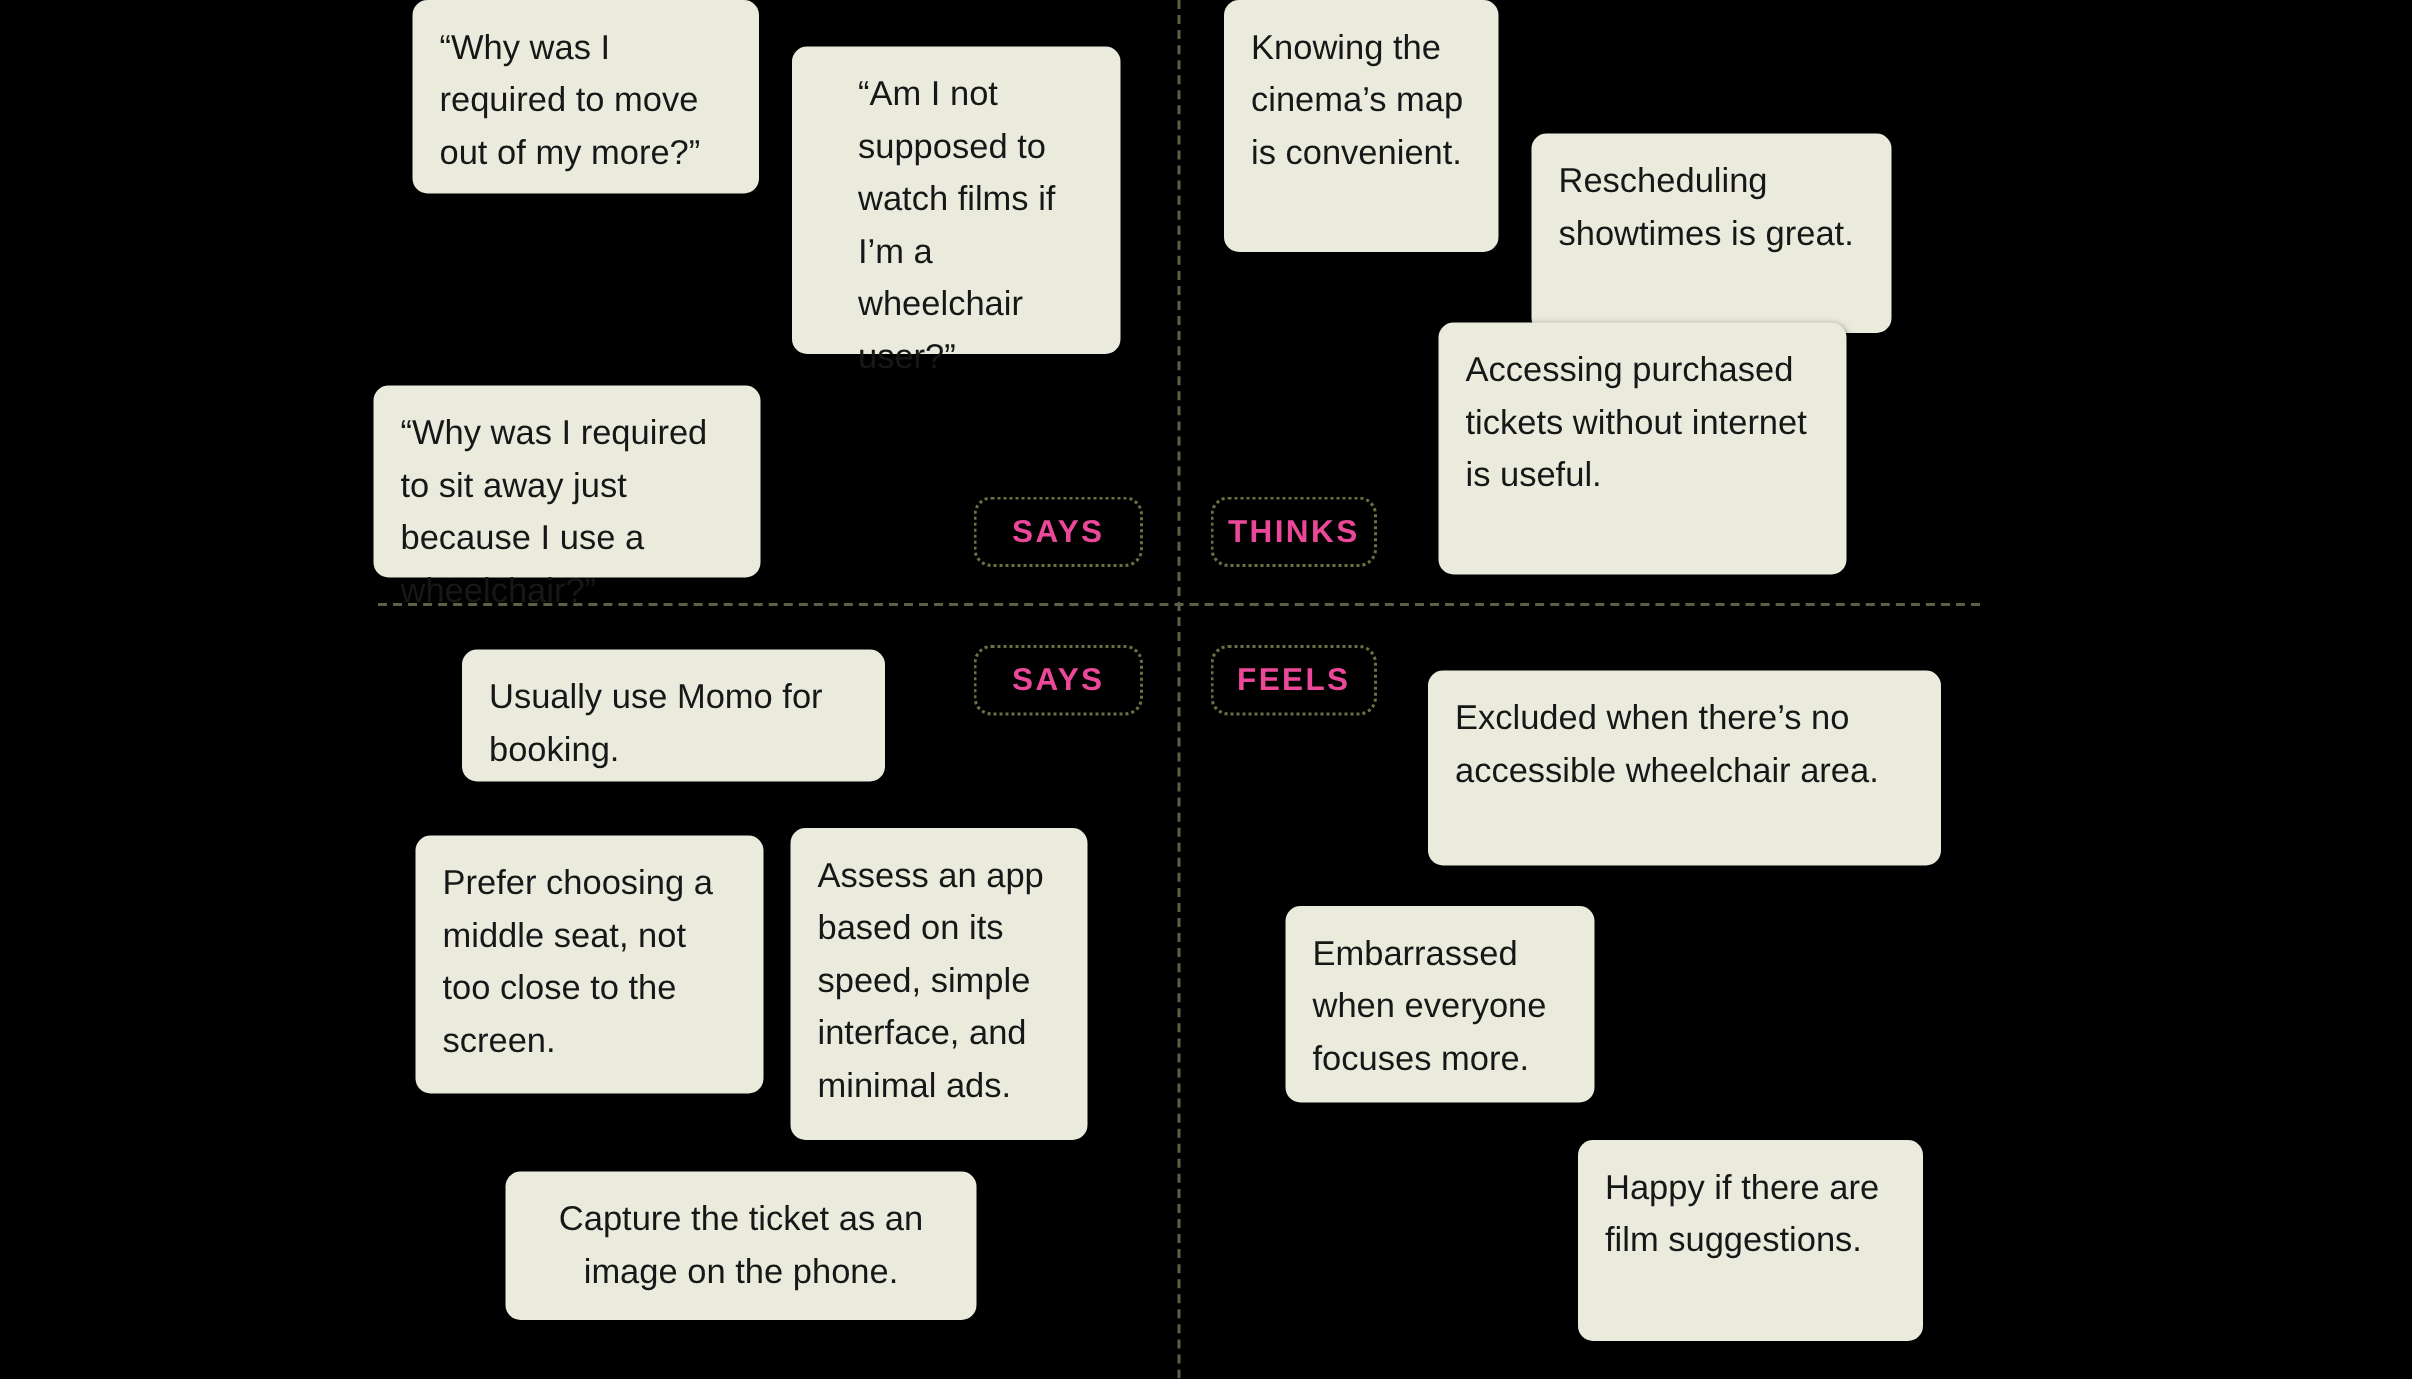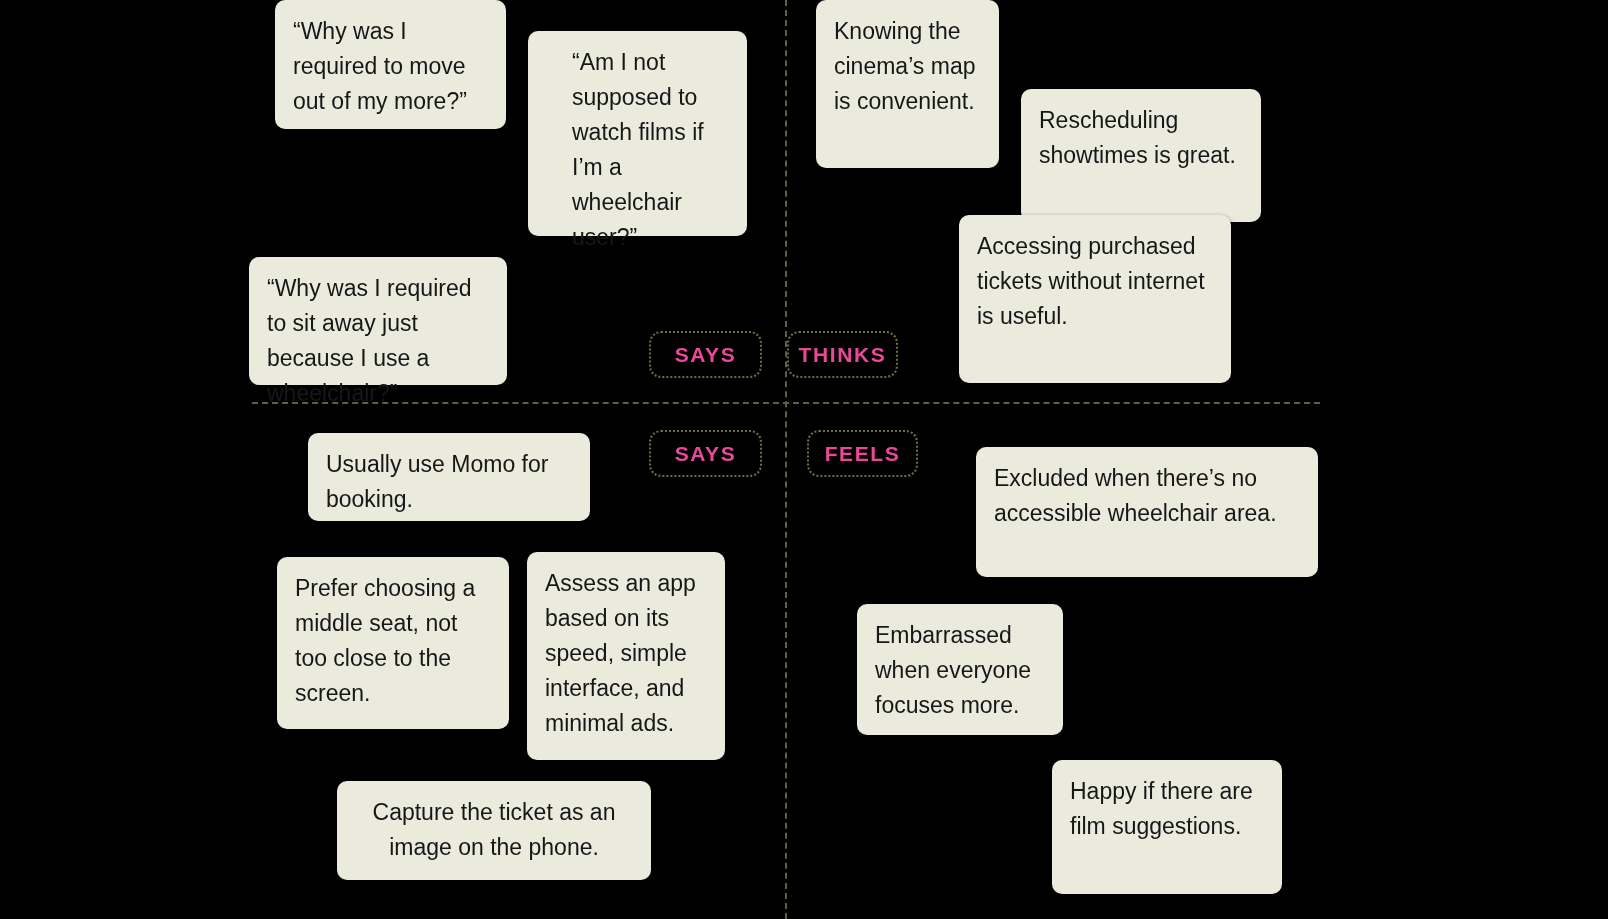--- a/index.html
+++ b/index.html
@@ -46,21 +46,21 @@
     border: 2px dotted #6b7043;
     border-radius: 12px;
     color: #ec4899;
     font-weight: 700;
     font-size: 21px;
     letter-spacing: 1.6px;
     font-family: "Liberation Sans", sans-serif;
     background: transparent;
   }
   .lbl-says   { left: 649px; top: 331px; width: 113px; height: 47px; }
-  .lbl-thinks { left: 787px; top: 331px; width: 111px; height: 47px; }
+  .lbl-thinks { left: 807px; top: 331px; width: 111px; height: 47px; }
   .lbl-does   { left: 649px; top: 430px; width: 113px; height: 47px; }
   .lbl-feels  { left: 807px; top: 430px; width: 111px; height: 47px; }
 
   
   .note {
     position: absolute;
     background: #eaebdd;
     color: #171717;
     border-radius: 10px;
     font-family: "Liberation Sans", sans-serif;
@@ -92,21 +92,21 @@
   <div class="note" style="left:959px; top:215px; width:272px; height:168px;">Accessing purchased tickets without internet is useful.</div>
 
   <div class="note" style="left:308px; top:433px; width:282px; height:88px;">Usually use Momo for booking.</div>
 
   <div class="note" style="left:277px; top:557px; width:232px; height:172px;">Prefer choosing a middle seat, not too close to the screen.</div>
 
   <div class="note" style="left:527px; top:552px; width:198px; height:208px;">Assess an app based on its speed, simple interface, and minimal ads.</div>
 
   <div class="note" style="left:337px; top:781px; width:314px; height:99px;text-align:center;">Capture the ticket as an image on the phone.</div>
 
-  <div class="note" style="left:976px; top:447px; width:342px; height:130px;">Excluded when there’s no accessible wheelchair area.</div>
+  <div class="note" style="left:952px; top:447px; width:342px; height:130px;">Excluded when there’s no accessible wheelchair area.</div>
 
   <div class="note" style="left:857px; top:604px; width:206px; height:131px;">Embarrassed when everyone focuses more.</div>
 
   <div class="note" style="left:1052px; top:760px; width:230px; height:134px;">Happy if there are film suggestions.</div>
 
   <div class="quad-label lbl-says">SAYS</div>
 
   <div class="quad-label lbl-thinks">THINKS</div>
 
   <div class="quad-label lbl-does">SAYS</div>

